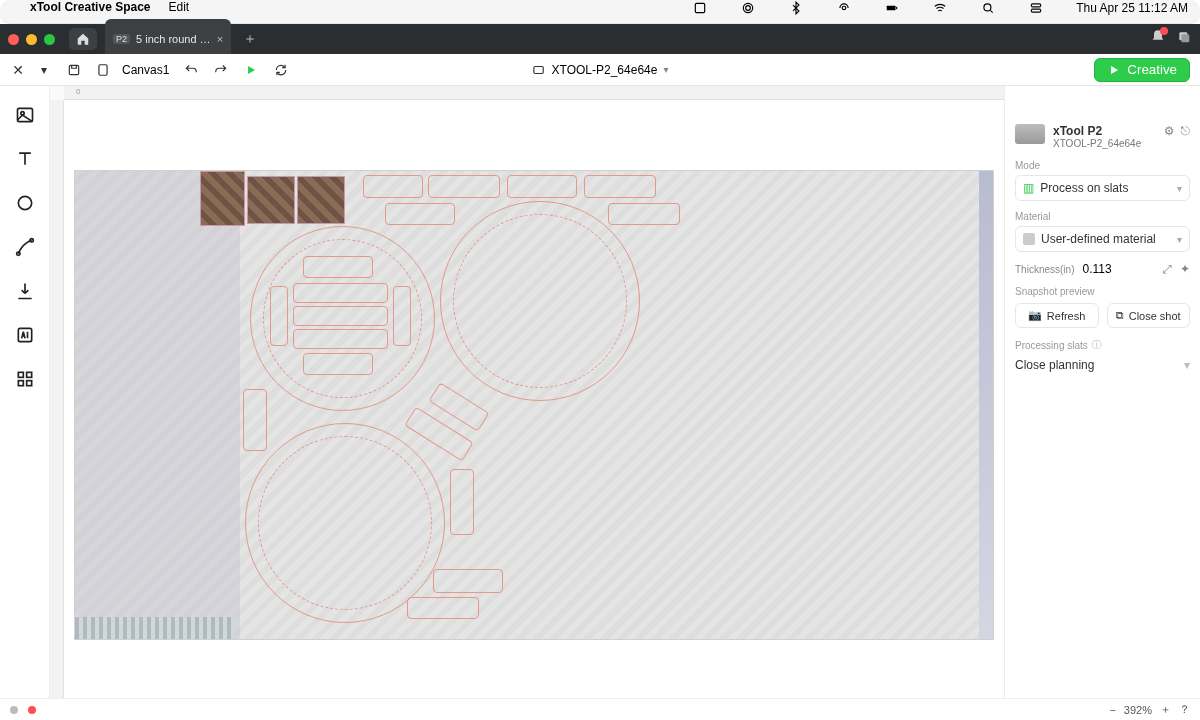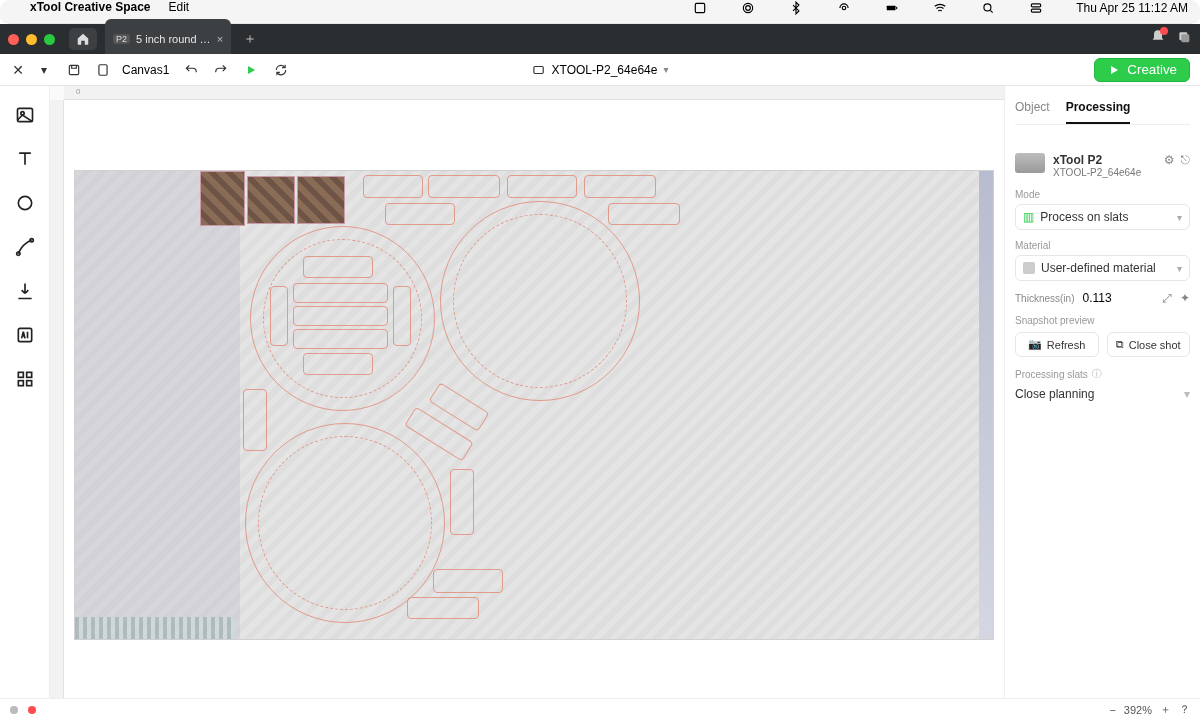--- a/index.html
+++ b/index.html
@@ -330,24 +330,20 @@
         <div class="circ dash" style="top:265px;left:183px;width:174px;height:174px"></div>
 
         <div class="vec" style="top:298px;left:375px;width:24px;height:66px"></div>
         <div class="vec" style="top:398px;left:358px;width:70px;height:24px"></div>
         <div class="vec" style="top:426px;left:332px;width:72px;height:22px"></div>
       </div>
     </div>
   </div>
 
   <div class="rightpanel">
-    <div class="rp-tabs">
-      <div class="rp-tab">Object</div>
-      <div class="rp-tab active">Processing</div>
-    </div>
 
     <div class="device">
       <div class="img"></div>
       <div class="txt">
         <div class="name">xTool P2</div>
         <div class="sub">XTOOL-P2_64e64e</div>
       </div>
       <div class="acts">
         <span>⚙</span>
         <span>⎋</span>

